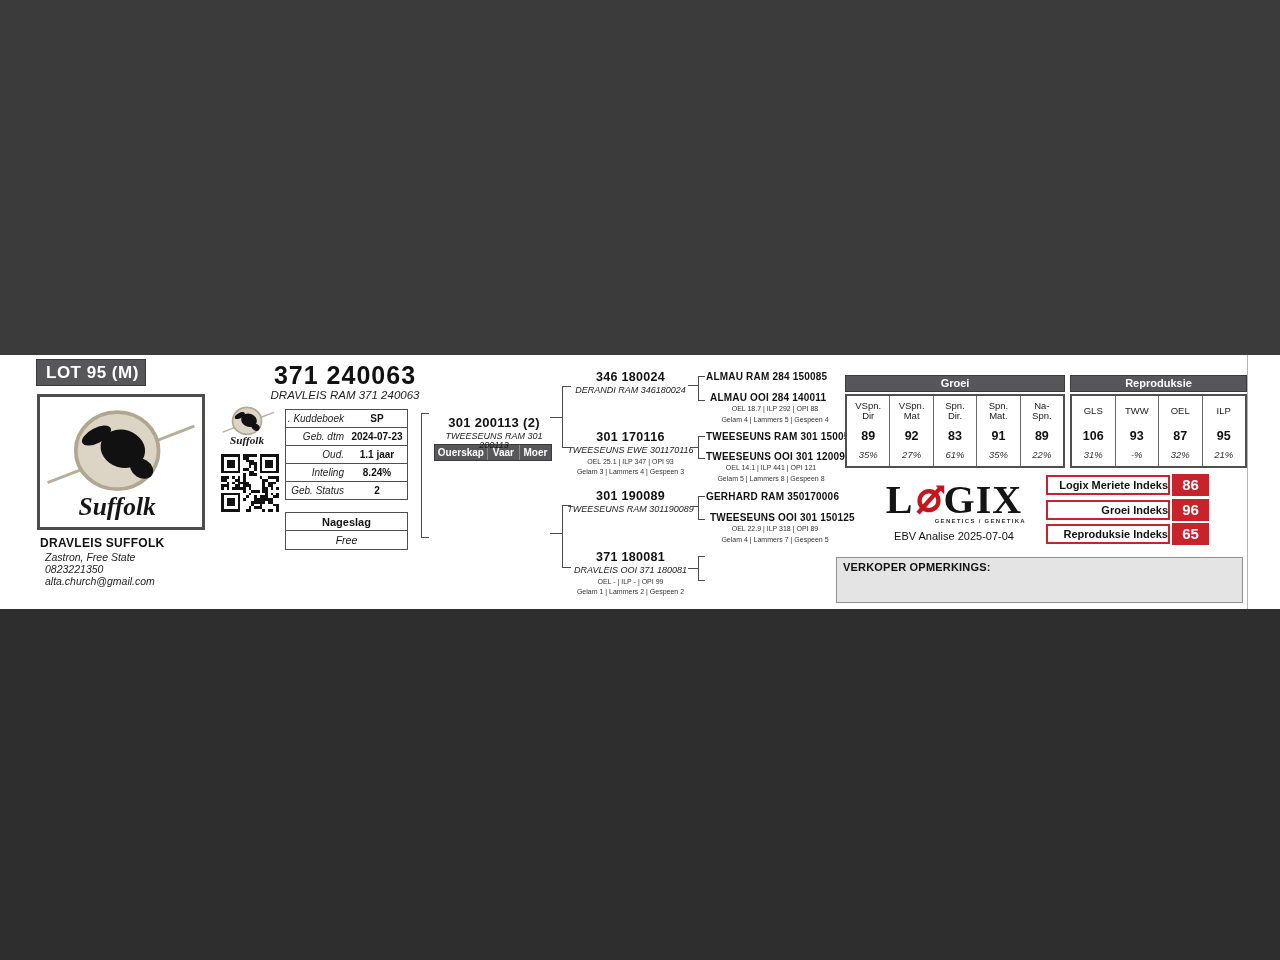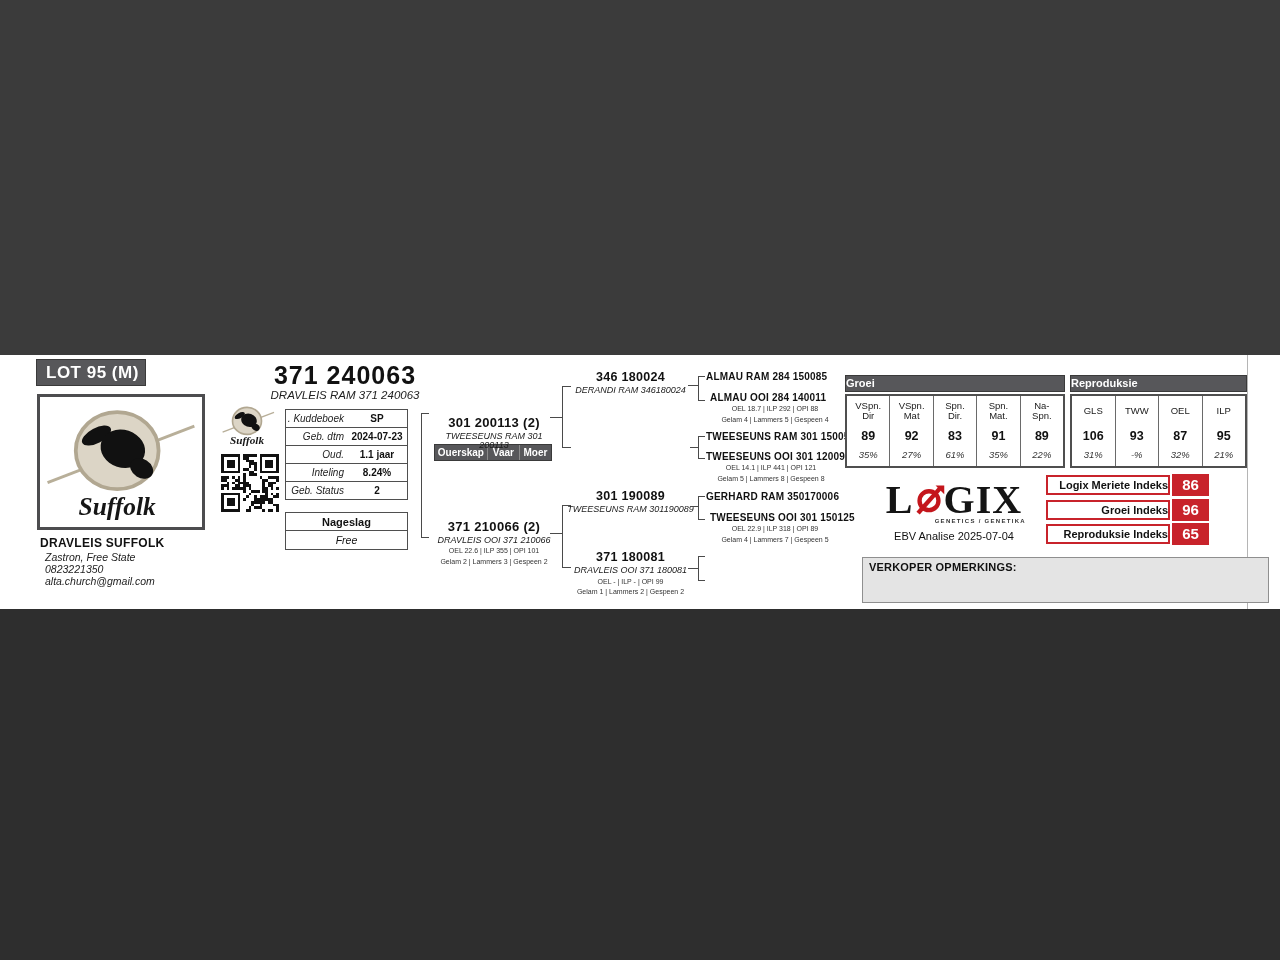--- a/index.html
+++ b/index.html
@@ -47,42 +47,42 @@
   .ped-id{font-weight:bold;font-size:13px;letter-spacing:.3px;}
   .ped-id.sm{font-size:12.5px;}
   .ped-name{font-style:italic;font-size:9px;margin-top:2px;color:#1a1a1a;}
   .ped-stats{font-size:7px;color:#333;margin-top:2px;line-height:1.25;}
   .g3-name{font-weight:bold;font-size:10px;text-align:left;letter-spacing:.2px;}
   .g3 .ped-stats{text-align:center;width:130px;}
 
   .pl{position:absolute;background:#4a4a4a;}
 
   .ebv-header{height:17px;background:#57575a;border:1px solid #3a3a3a;color:#fff;
-      font-weight:bold;font-size:11px;text-align:left;line-height:15px;}
+      font-weight:bold;font-size:11px;text-align:center;line-height:15px;}
   .ebv-table{display:flex;border:2px solid #4f4f4f;background:#fff;}
   .ebv-col{flex:1;display:flex;flex-direction:column;}
   .ebv-col + .ebv-col{border-left:1px solid #6a6a6a;}
   .ebv-label{height:30px;display:flex;flex-direction:column;align-items:center;justify-content:center;
       font-size:9.5px;line-height:10px;color:#1a1a1a;}
   .ebv-value{height:21px;text-align:center;font-weight:bold;font-size:12.5px;line-height:21px;}
   .ebv-acc{height:19px;text-align:center;font-style:italic;font-size:9.5px;line-height:16px;color:#333;}
 
   .logix{left:878px;top:480px;width:152px;}
   .logix-row{display:flex;align-items:center;justify-content:center;}
   .logix-letters{font-family:"Liberation Serif",serif;font-weight:bold;font-size:40px;line-height:40px;letter-spacing:1px;color:#141414;}
   .logix-sub{text-align:right;font-size:6px;letter-spacing:1.3px;color:#333;font-weight:bold;margin:-2px 4px 0 0;}
   .logix-date{text-align:center;font-size:11px;margin-top:6px;color:#111;}
 
   .idx-label{position:absolute;left:1046px;width:124px;height:20px;border:2px solid #c8232b;background:#fff;
       font-weight:bold;font-size:11px;text-align:right;line-height:16px;}
   .idx-value{position:absolute;left:1172px;width:37px;height:22px;background:#c8232b;color:#fff;
       font-weight:bold;font-size:15px;text-align:center;line-height:22px;}
 
   .verkoper{left:836px;top:557px;width:407px;height:46px;background:#e4e4e4;border:1px solid #8f8f8f;
-      font-weight:bold;font-size:11px;padding:3px 0 0 6px;letter-spacing:.2px;margin-left:26px;}
+      font-weight:bold;font-size:11px;padding:3px 0 0 6px;letter-spacing:.2px;}
 </style>
 </head>
 <body>
 
 <div class="stage">
   <div class="band-top"></div>
   <div class="page"></div>
   <div class="page-edge"></div>
 
   <div class="abs lot-banner">LOT 95 (M)</div>
@@ -291,30 +291,30 @@
       <span class="oh-1">Ouerskap</span>
       <span class="oh-2">Vaar</span>
       <span class="oh-3">Moer</span>
     </div>
   </div>
 
   <div class="abs ped" style="left:430px;top:416px;width:128px;">
     <div class="ped-id">301 200113 (2)</div>
     <div class="ped-name">TWEESEUNS RAM 301 200113</div>
   </div>
-  <div class="abs ped" style="left:430px;top:520px;width:128px;">
-    <div class="ped-id">371 210066 (2)</div>
-    <div class="ped-name">DRAVLEIS OOI 371 210066</div>
-    <div class="ped-stats">OEL 22.6 | ILP 355 | OPI 101</div>
-    <div class="ped-stats">Gelam 2 | Lammers 3 | Gespeen 2</div>
-  </div>
 
   <div class="abs ped" style="left:558px;top:371px;width:145px;">
     <div class="ped-id sm">346 180024</div>
     <div class="ped-name">DERANDI RAM 346180024</div>
+  </div>
+  <div class="abs ped" style="left:558px;top:431px;width:145px;">
+    <div class="ped-id sm">301 170116</div>
+    <div class="ped-name">TWEESEUNS EWE 301170116</div>
+    <div class="ped-stats">OEL 25.1 | ILP 347 | OPI 93</div>
+    <div class="ped-stats">Gelam 3 | Lammers 4 | Gespeen 3</div>
   </div>
   <div class="abs ped" style="left:558px;top:490px;width:145px;">
     <div class="ped-id sm">301 190089</div>
     <div class="ped-name">TWEESEUNS RAM 301190089</div>
   </div>
   <div class="abs ped" style="left:558px;top:551px;width:145px;">
     <div class="ped-id sm">371 180081</div>
     <div class="ped-name">DRAVLEIS OOI 371 180081</div>
     <div class="ped-stats">OEL - | ILP - | OPI 99</div>
     <div class="ped-stats">Gelam 1 | Lammers 2 | Gespeen 2</div>

